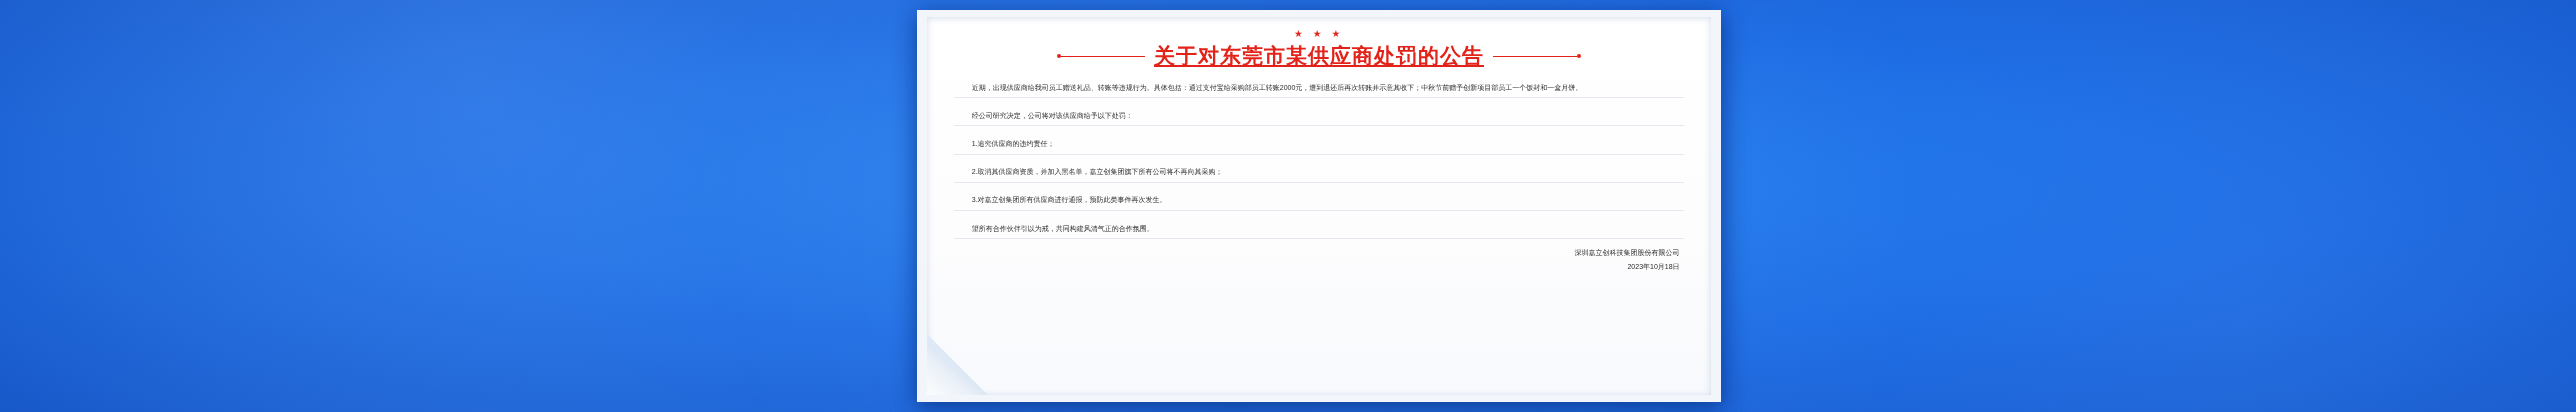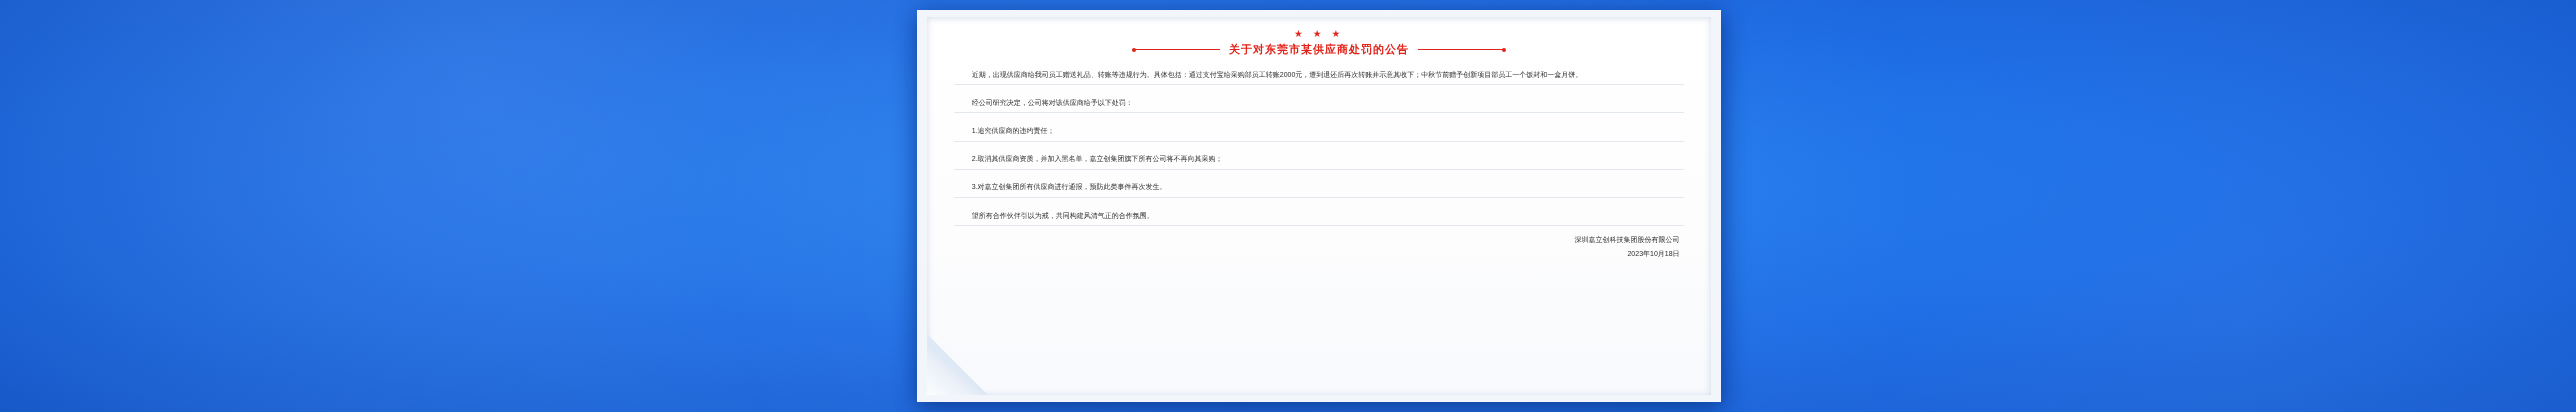--- a/index.html
+++ b/index.html
@@ -121,23 +121,24 @@
     position: absolute;
     right: -0.5px; top: -1.5px;
     width: 4.1px; height: 4.1px;
     background: #e2231a;
     border-radius: 50%;
   }
   .rule.left::after { right: auto; left: -0.5px; }
   .title {
     color: #e2231a;
     font-weight: bold;
-    font-size: 11px;
+    font-size: 21px;
     letter-spacing: 1px;
     white-space: nowrap;
+    text-decoration: underline;
   }
 
   .body-block {
     margin-top: 9.3px;
   }
   .para {
     font-size: 7px;
     color: #2b2b2b;
     line-height: 12px;
     padding: 0 3.1px 3.6px 3.1px;

